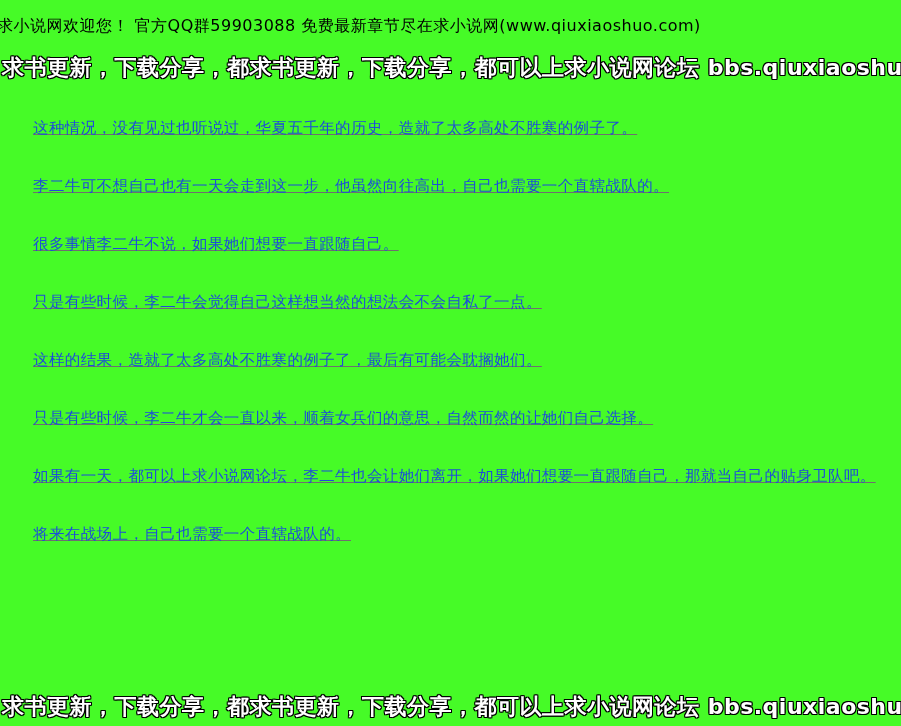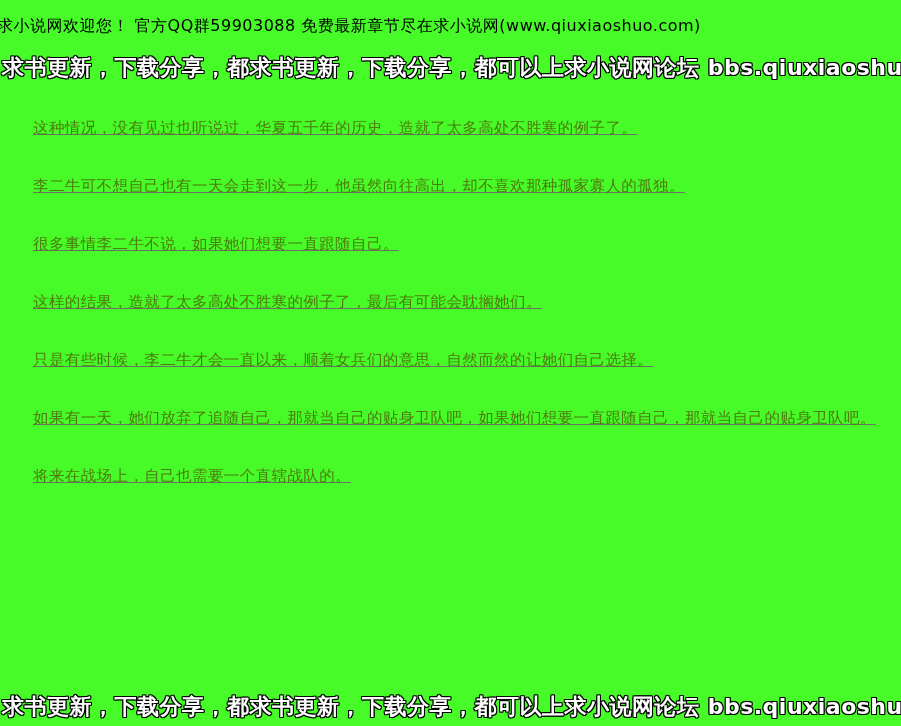--- a/index.html
+++ b/index.html
@@ -40,21 +40,21 @@
     font-size: 15.5px;
   }
   .novel-text p {
     margin: 0 0 29px 0;
     line-height: 29px;
     text-indent: 2em;
     letter-spacing: 0.4px;
     word-break: break-all;
   }
   .novel-text span.link {
-    color: #4d7c0f;
+    color: #1d4ed8;
     text-decoration: underline;
     text-decoration-color: #6f6f6f;
   }
   .novel-text span.plain {
     color: #000000;
     text-decoration: none;
   }
   .footer-banner {
     position: absolute;
     left: 2px;
@@ -64,21 +64,22 @@
 </style>
 </head>
 <body>
 
 <div class="info-line">求小说网欢迎您！ 官方QQ群59903088 免费最新章节尽在求小说网(www.qiuxiaoshuo.com)</div>
 
 <div class="banner">求书更新，下载分享，都求书更新，下载分享，都可以上求小说网论坛 bbs.qiuxiaoshuo.com</div>
 
 <div class="novel-text">
     <p><span class="link">这种情况，没有见过也听说过，华夏五千年的历史，造就了太多高处不胜寒的例子了。</span></p>
-    <p><span class="link">李二牛可不想自己也有一天会走到这一步，他虽然向往高出，却不喜欢那种孤家寡人的孤独。</span></p>
+    <p><span class="link">李二牛可不想自己也有一天会走到这一步，他虽然向往高出，自己也需要一个直辖战队的。</span></p>
     <p><span class="link">很多事情李二牛不说，如果她们想要一直跟随自己。</span></p>
+    <p><span class="link">只是有些时候，李二牛会觉得自己这样想当然的想法会不会自私了一点。</span></p>
     <p><span class="link">这样的结果，造就了太多高处不胜寒的例子了，最后有可能会耽搁她们。</span></p>
     <p><span class="link">只是有些时候，李二牛才会一直以来，顺着女兵们的意思，自然而然的让她们自己选择。</span></p>
-    <p><span class="link">如果有一天，她们放弃了追随自己，那就当自己的贴身卫队吧，如果她们想要一直跟随自己，那就当自己的贴身卫队吧。</span></p>
+    <p><span class="link">如果有一天，都可以上求小说网论坛，李二牛也会让她们离开，如果她们想要一直跟随自己，那就当自己的贴身卫队吧。</span></p>
     <p><span class="link">将来在战场上，自己也需要一个直辖战队的。</span></p>
   </div>
 
 <div class="banner footer-banner">求书更新，下载分享，都求书更新，下载分享，都可以上求小说网论坛 bbs.qiuxiaoshuo.com</div>
 
 </body></html>

